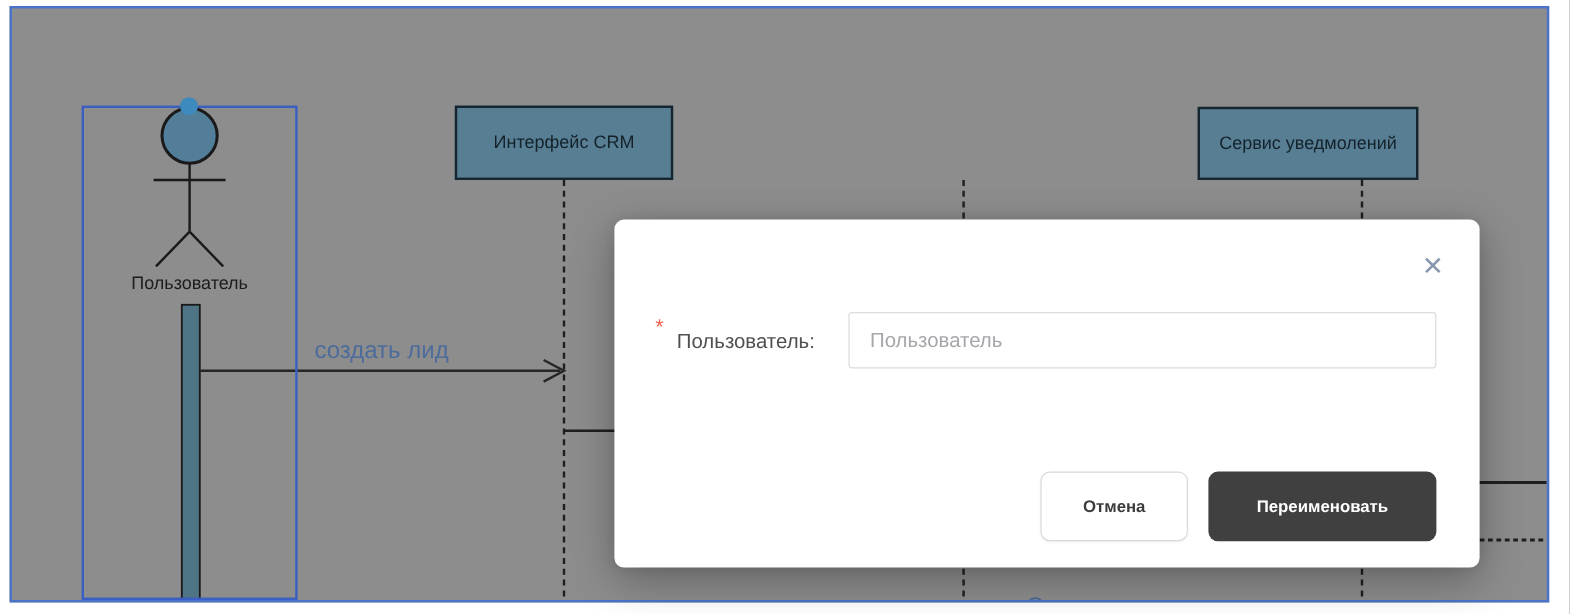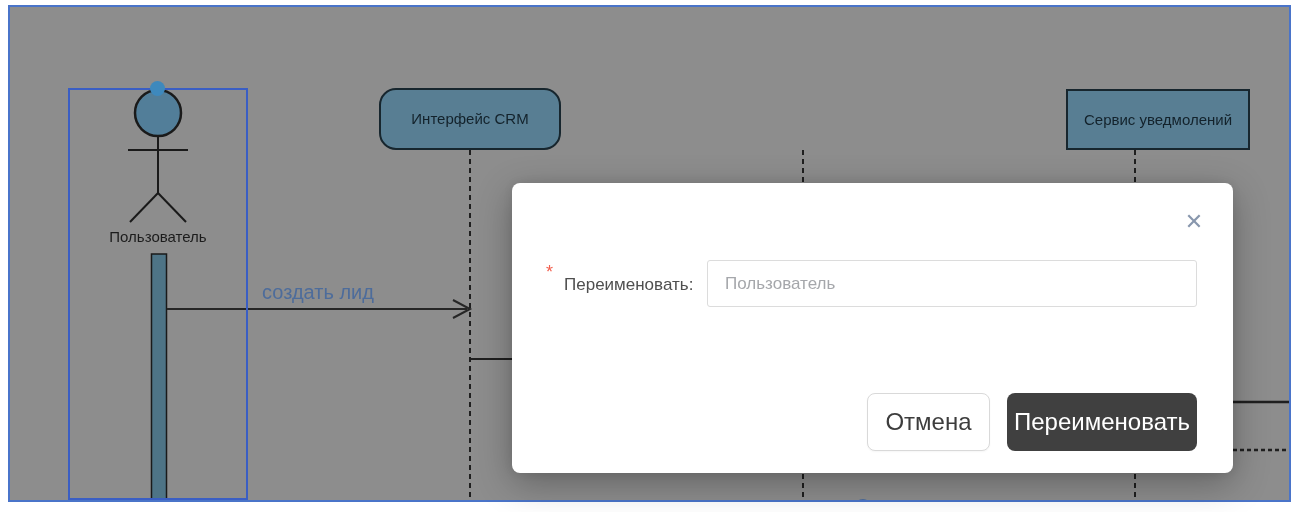--- a/index.html
+++ b/index.html
@@ -25,23 +25,23 @@
     position:absolute; left:140px; top:74px; width:15px; height:15px;
     border-radius:50%; background:#3e89bd;
   }
 
   .participant {
     position:absolute; box-sizing:border-box;
     background:#587e93; border:2px solid #17262e;
     display:flex; align-items:center; justify-content:center;
     text-align:center; font-size:15px; line-height:1.15; color:#13222b;
   }
-  .p1 { left:369px; top:81px; width:182px; height:62px;border-radius:17px; }
+  .p1 { left:369px; top:81px; width:182px; height:62px; }
   .p2 { left:702px; top:80px; width:181px; height:63px; padding:0 20px; }
-  .p3 { left:1056px; top:82px; width:184px; height:61px; }
+  .p3 { left:988px; top:82px; width:184px; height:61px; }
 
   .actor-label {
     position:absolute; left:58px; top:221px; width:180px;
     text-align:center; font-size:15px; color:#1c1c1c;
   }
   .msg-label {
     position:absolute; text-align:center; font-size:20px; color:#4d6c9b;
   }
   .msg-create { left:208px; top:274px; width:200px; }
   .msg-notify { left:809px; top:488px; width:300px; }
@@ -67,23 +67,23 @@
     font-size:17px; color:#4f4f4f;
   }
   .field-input {
     position:absolute; left:195px; top:77px; width:490px; height:47px;
     box-sizing:border-box; border:1px solid #dcdcdc; border-radius:3px;
     padding:0 17px; font-size:17px; color:#a5a7ab; background:#fff;
     font-family:"Liberation Sans", sans-serif; outline:none;
   }
   .btn {
     position:absolute; top:210px; height:58px; box-sizing:border-box;
-    border-radius:8px; font-size:24px; cursor:pointer;
+    border-radius:8px; font-size:14px; cursor:pointer;
     font-family:"Liberation Sans", sans-serif;
-    display:flex; align-items:center; justify-content:center;
+    display:flex; align-items:center; justify-content:center;font-weight:bold;
   }
   .btn-cancel {
     left:355px; width:123px; background:#ffffff;
     border:1px solid #d9d9d9; color:#3d3d3d;
     box-shadow:0 1px 2px rgba(0,0,0,.04);
   }
   .btn-primary {
     left:495px; width:190px; background:#404040;
     border:none; color:#ffffff;
   }
@@ -127,18 +127,18 @@
 
   <div class="actor-label">Пользователь</div>
   <div class="msg-label msg-create">создать лид</div>
   <div class="msg-label msg-notify">Отправить уведмоление</div>
 </div>
 
 <div class="modal">
   <div class="modal-close">✕</div>
 
   <span class="req-mark">*</span>
-  <label class="field-label">Переименовать:</label>
+  <label class="field-label">Пользователь:</label>
   <input class="field-input" type="text" value="Пользователь" style="">
 
   <button class="btn btn-cancel">Отмена</button>
   <button class="btn btn-primary">Переименовать</button>
 </div>
 
 </body></html>

